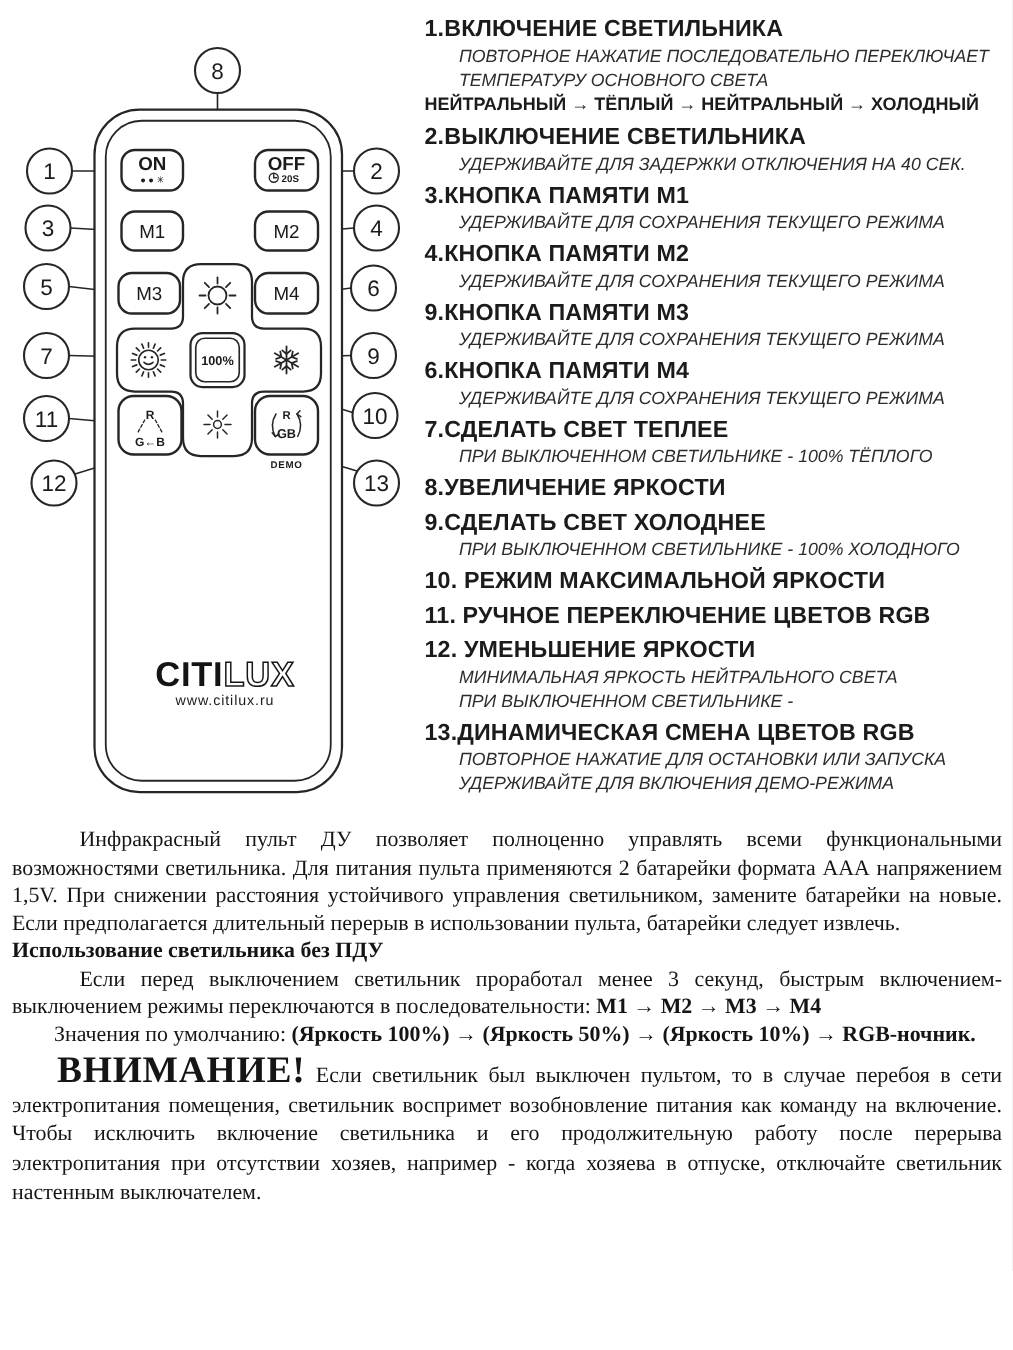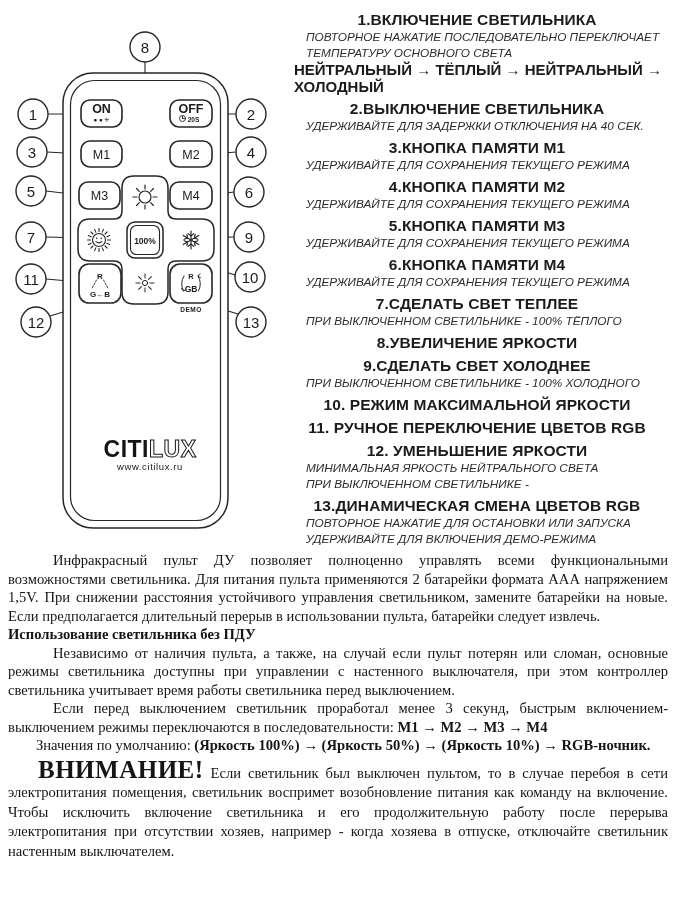--- a/index.html
+++ b/index.html
@@ -4,23 +4,23 @@
 <style>
   html,body{margin:0;padding:0;background:#e8e8e8;}
   .page{position:relative;width:675px;height:900px;background:#fff;overflow:hidden;
         font-family:"Liberation Sans",sans-serif;color:#1b1b1b;}
   
   .diagram{position:absolute;left:0;top:0;width:278px;height:560px;}
   .svg-txt{font-family:"Liberation Sans",sans-serif;fill:#1b1b1b;}
   
   .legend{position:absolute;left:283px;top:10px;width:388px;}
   .l-item{margin-bottom:4px;}
-  .l-title{font-weight:bold;font-size:15.5px;line-height:19px;letter-spacing:.1px;text-align:center;}
+  .l-title{font-weight:bold;font-size:15.5px;line-height:19px;letter-spacing:.1px;}
   .l-sub{font-style:italic;font-size:11.8px;line-height:16px;margin-left:23px;color:#2c2c2c;}
-  .l-boldline{font-weight:bold;font-size:15px;line-height:17px;margin-left:11px;}
+  .l-boldline{font-weight:bold;font-size:12px;line-height:17px;}
   
   .bodytext{position:absolute;left:8px;top:551px;width:660px;
             font-family:"Liberation Serif",serif;font-size:14.6px;line-height:18.5px;
             text-align:justify;color:#151515;}
   .bodytext p{margin:0;text-indent:45px;}
   .mid-head{text-align:left;font-weight:bold;text-indent:0 !important;}
   .b{font-weight:bold;}
   .p5{text-indent:28px !important;}
   .warn{margin-top:5px !important;text-indent:30px !important;line-height:19.5px;}
   .warn-title{font-size:25px;font-weight:bold;letter-spacing:.5px;}
@@ -327,21 +327,21 @@
     </div>
     <div class="l-item">
       <div class="l-title">3.КНОПКА ПАМЯТИ М1</div>
       <div class="l-sub">УДЕРЖИВАЙТЕ ДЛЯ СОХРАНЕНИЯ ТЕКУЩЕГО РЕЖИМА</div>
     </div>
     <div class="l-item">
       <div class="l-title">4.КНОПКА ПАМЯТИ М2</div>
       <div class="l-sub">УДЕРЖИВАЙТЕ ДЛЯ СОХРАНЕНИЯ ТЕКУЩЕГО РЕЖИМА</div>
     </div>
     <div class="l-item">
-      <div class="l-title">5.КНОПКА ПАМЯТИ М3</div>
+      <div class="l-title">9.КНОПКА ПАМЯТИ М3</div>
       <div class="l-sub">УДЕРЖИВАЙТЕ ДЛЯ СОХРАНЕНИЯ ТЕКУЩЕГО РЕЖИМА</div>
     </div>
     <div class="l-item">
       <div class="l-title">6.КНОПКА ПАМЯТИ М4</div>
       <div class="l-sub">УДЕРЖИВАЙТЕ ДЛЯ СОХРАНЕНИЯ ТЕКУЩЕГО РЕЖИМА</div>
     </div>
     <div class="l-item">
       <div class="l-title">7.СДЕЛАТЬ СВЕТ ТЕПЛЕЕ</div>
       <div class="l-sub">ПРИ ВЫКЛЮЧЕННОМ СВЕТИЛЬНИКЕ - 100% ТЁПЛОГО</div>
     </div>
@@ -366,19 +366,18 @@
     <div class="l-item">
       <div class="l-title">13.ДИНАМИЧЕСКАЯ СМЕНА ЦВЕТОВ RGB</div>
       <div class="l-sub">ПОВТОРНОЕ НАЖАТИЕ ДЛЯ ОСТАНОВКИ ИЛИ ЗАПУСКА</div>
       <div class="l-sub">УДЕРЖИВАЙТЕ ДЛЯ ВКЛЮЧЕНИЯ ДЕМО-РЕЖИМА</div>
     </div>
   </div>
 
   <div class="bodytext">
     <p>Инфракрасный пульт ДУ позволяет полноценно управлять всеми функциональными возможностями светильника. Для питания пульта применяются 2 батарейки формата ААА напряжением 1,5V. При снижении расстояния устойчивого управления светильником, замените батарейки на новые. Если предполагается длительный перерыв в использовании пульта, батарейки следует извлечь.</p>
     <p class="mid-head">Использование светильника без ПДУ</p>
-    <p>Независимо от наличия пульта, а также, на случай если пульт потерян или сломан, основные режимы светильника доступны при управлении с настенного выключателя, при этом контроллер светильника учитывает время работы светильника перед выключением.</p>
     <p><span>Если перед выключением светильник проработал менее 3 секунд, быстрым включением-выключением режимы переключаются в последовательности: </span><span class="b">М1 → М2 → М3 → М4</span></p>
     <p class="p5"><span>Значения по умолчанию: </span><span class="b">(Яркость 100%) → (Яркость 50%) → (Яркость 10%) → RGB-ночник.</span></p>
     <p class="warn"><span class="warn-title">ВНИМАНИЕ!</span> <span>Если светильник был выключен пультом, то в случае перебоя в сети электропитания помещения, светильник воспримет возобновление питания как команду на включение. Чтобы исключить включение светильника и его продолжительную работу после перерыва электропитания при отсутствии хозяев, например - когда хозяева в отпуске, отключайте светильник настенным выключателем.</span></p>
   </div>
 
 </div>
 
 </body></html>

